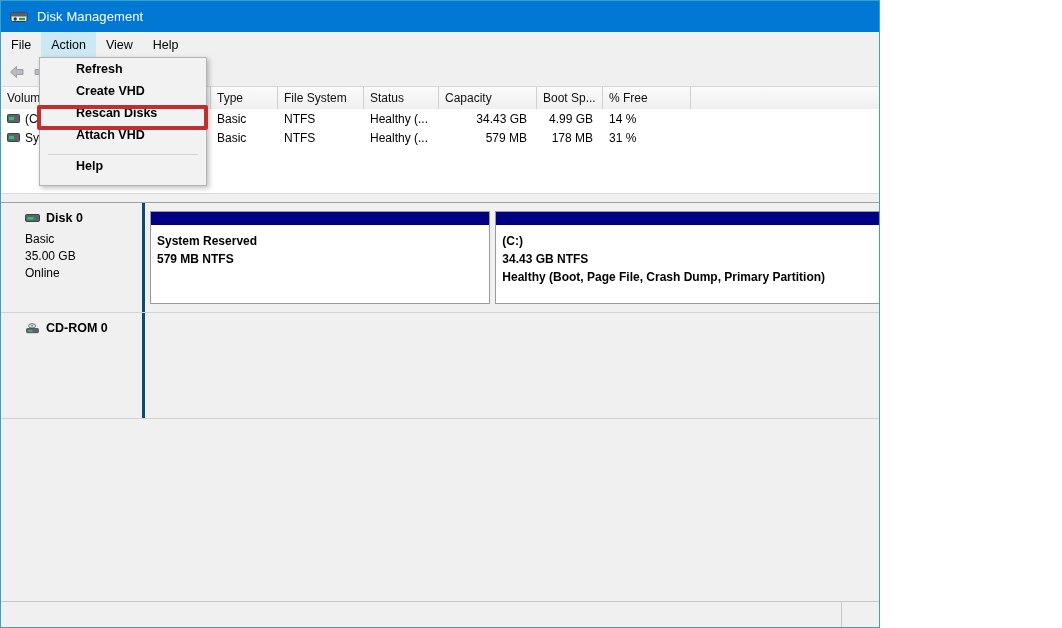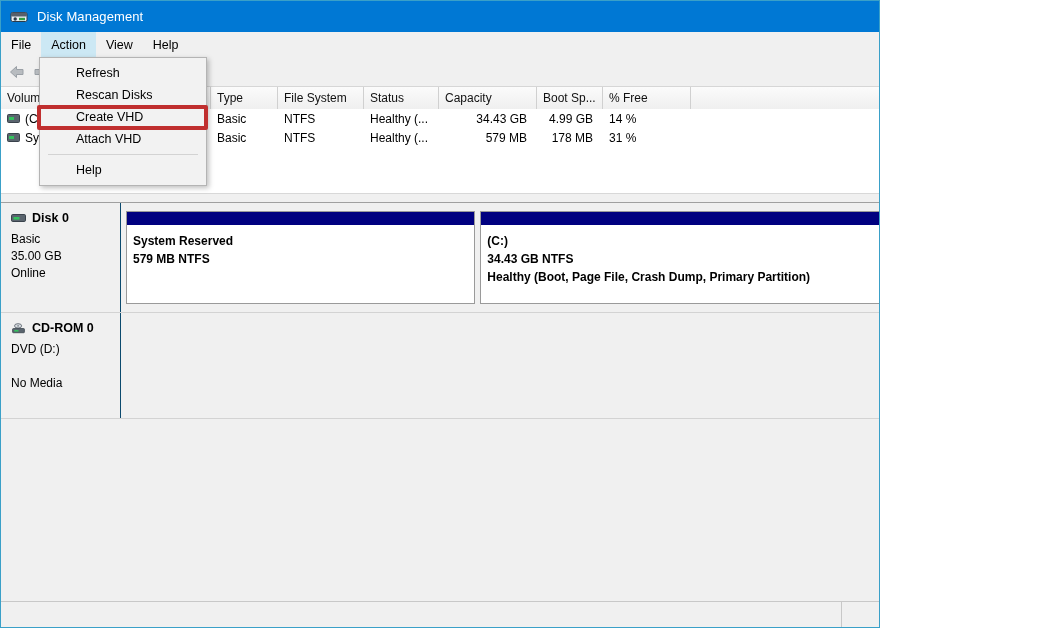--- a/index.html
+++ b/index.html
@@ -172,23 +172,24 @@
   }
   .disk-row {
     display: flex;
     box-sizing: border-box;
     border-bottom: 1px solid #d3d3d3;
   }
   .disk-info {
     width: 120px;
     flex: 0 0 120px;
     background: #f0f0f0;
-    border-right: 1px solid #0c4a6e;
-    padding: 8px 0 0 10px;
-    box-sizing: border-box;
+    border-right: 3px solid #0c4a6e;
+    padding: 8px 0 0 0;
+    box-sizing: border-box;
+    margin-left: 24px;
   }
   .disk-title {
     display: flex;
     align-items: center;
     font-weight: bold;
     font-size: 12.5px;
     margin-bottom: 6px;
   }
   .disk-title .d-ico {
     width: 15px; height: 11px;
@@ -294,25 +295,26 @@
     background: #f2f2f2;
     border: 1px solid #b4b4b4;
     box-shadow: 2px 2px 5px rgba(0,0,0,.25);
     padding: 4px 0;
     box-sizing: border-box;
     z-index: 40;
   }
   .dd-item {
     height: 22px;
     display: flex;
-    align-items: center;
+    align-items: flex-start;
     padding-left: 36px;
     font-size: 12.5px;
     color: #000;
     box-sizing: border-box;
+    font-weight: bold;
   }
   .dd-sep {
     height: 1px;
     background: #d3d3d3;
     margin: 4px 8px 4px 8px;
   }
 
   
   .annot-box {
     position: absolute;
@@ -488,48 +490,43 @@
       <div class="disk-info">
         <div class="disk-title">
           <svg class="d-ico" viewBox="0 0 15 13">
             <ellipse cx="7" cy="3.4" rx="4.2" ry="2.6" fill="#d9dde1" stroke="#47515b" stroke-width="0.9"></ellipse>
             <circle cx="7" cy="3.4" r="0.9" fill="#6b7680"></circle>
             <rect x="0.5" y="6.5" width="14" height="5" rx="1" fill="#5a646e" stroke="#39424b" stroke-width="0.9"></rect>
             <rect x="2.5" y="8.2" width="5" height="2" fill="#35c15e"></rect>
           </svg>
           <span>CD-ROM 0</span>
         </div>
-        <div class="disk-meta">
-          <div>DVD (D:)</div>
-          <div class="blankline"></div>
-          <div>No Media</div>
-        </div>
       </div>
       <div class="disk-empty-area"></div>
     </div>
 
     <div class="filler-row" style="height:160px"></div>
   </div>
 
 
   <div class="statusbar">
     <div class="status-seg" style="width:841px"></div>
     <div class="status-seg" style="width:132px"></div>
     <div class="status-seg" style="width:89px;border-right:none"></div>
   </div>
 
   <div class="dropdown">
     <div class="dd-item">
       <span>Refresh</span>
     </div>
     <div class="dd-item">
+      <span>Create VHD</span>
+    </div>
+    <div class="dd-item">
       <span>Rescan Disks</span>
-    </div>
-    <div class="dd-item">
-      <span>Create VHD</span>
     </div>
     <div class="dd-item">
       <span>Attach VHD</span>
     </div>
     <div class="dd-sep"></div>
     <div class="dd-item">
       <span>Help</span>
     </div>
   </div>
 

